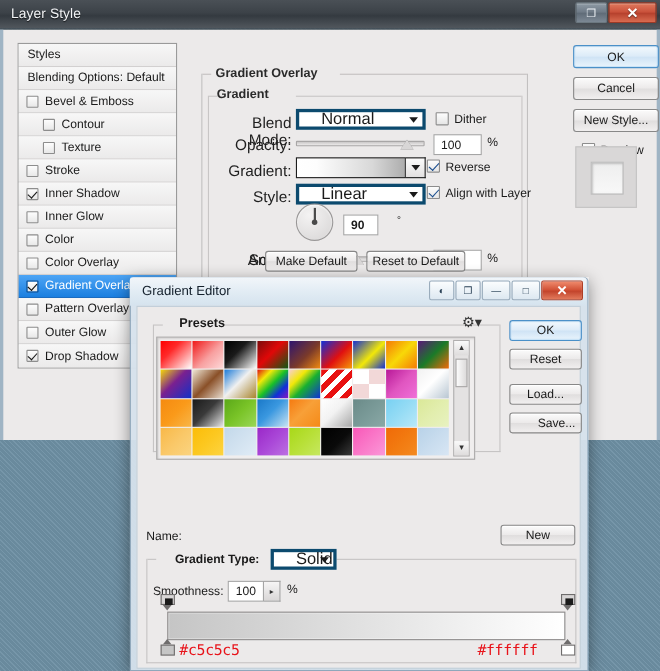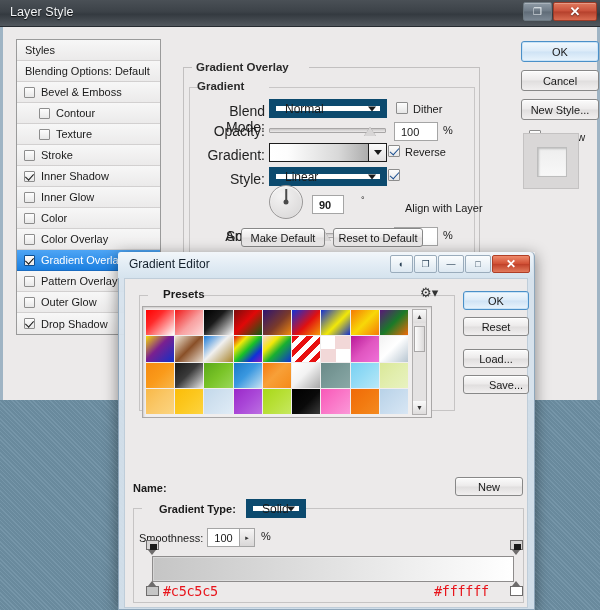--- a/index.html
+++ b/index.html
@@ -149,24 +149,24 @@
   .field-label {
     position: absolute;
     text-align: right;
     font-size: 14px;
     color: #1f1f1f;
   }
   .combo {
     position: absolute;
     height: 19px;
     background: #fff;
-    border: 7px solid #0c4a6e;
+    border: 3px solid #0c4a6e;
     display: flex; align-items: center;
-    padding-left: 9px;
-    font-size: 12px;
+    padding-left: 20px;
+    font-size: 15px;
   }
   .combo .arrow {
     position: absolute; right: 4px; top: 50%;
     transform: translateY(-50%);
     width: 0; height: 0;
     border-left: 4px solid transparent;
     border-right: 4px solid transparent;
     border-top: 5px solid #1a1a1a;
   }
   .numbox {
@@ -579,21 +579,21 @@
       </div>
       <div class="cb2 checked" style="left:205px; top:84px;"></div>
       <div class="inline-label" style="left:222px; top:85px;">Reverse</div>
 
       <div class="field-label" style="left:12px; top:110px; width:70px;">Style:</div>
       <div class="combo" style="left:86px; top:106px; width:118px;">
         <span>Linear</span>
         <span class="arrow"></span>
       </div>
       <div class="cb2 checked" style="left:205px; top:108px;"></div>
-      <div class="inline-label" style="left:222px; top:109px;margin-top:32px;">Align with Layer</div>
+      <div class="inline-label" style="left:222px; top:109px;">Align with Layer</div>
 
       <div class="field-label" style="left:12px; top:138px; width:70px;margin-top:29px;">Angle:</div>
       <div class="angle-dial" style="left:86px; top:124px;">
         <div class="needle"></div>
         <div class="hub"></div>
       </div>
       <div class="numbox" style="left:129px; top:134px; width:32px;font-weight:bold;">
         <span>90</span>
       </div>
       <div class="inline-label" style="left:178px; top:134px; font-size:9px;">°</div>
@@ -671,21 +671,21 @@
     <div class="btn" style="left:338px; top:38px; width:66px; height:19px;">
       <span>Reset</span>
     </div>
     <div class="btn" style="left:338px; top:70px; width:66px; height:19px;">
       <span>Load...</span>
     </div>
     <div class="btn" style="left:338px; top:96px; width:66px; height:19px;padding-left:20px;">
       <span>Save...</span>
     </div>
 
-    <div class="ge-label" style="left:8px; top:203px;font-weight:bold;">Name:</div>
+    <div class="ge-label" style="left:8px; top:203px;">Name:</div>
     <div class="btn" style="left:330px; top:198px; width:68px; height:19px;">
       <span>New</span>
     </div>
 
     <div class="gradtype-group" style="left:8px; top:229px; width:391px; height:95px;"></div>
     <div class="ge-label" style="left:34px; top:224px; font-weight:bold;">Gradient Type:</div>
     <div class="combo" style="left:121px; top:220px; width:60px;">
       <span>Solid</span>
       <span class="arrow"></span>
     </div>

